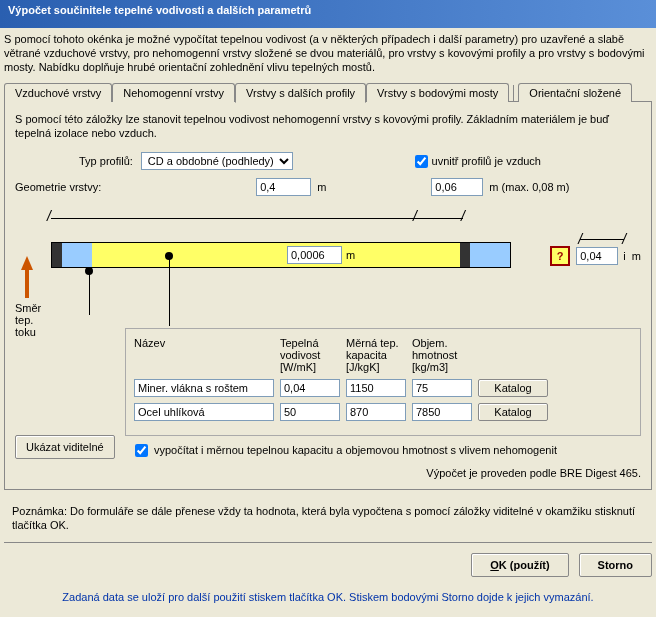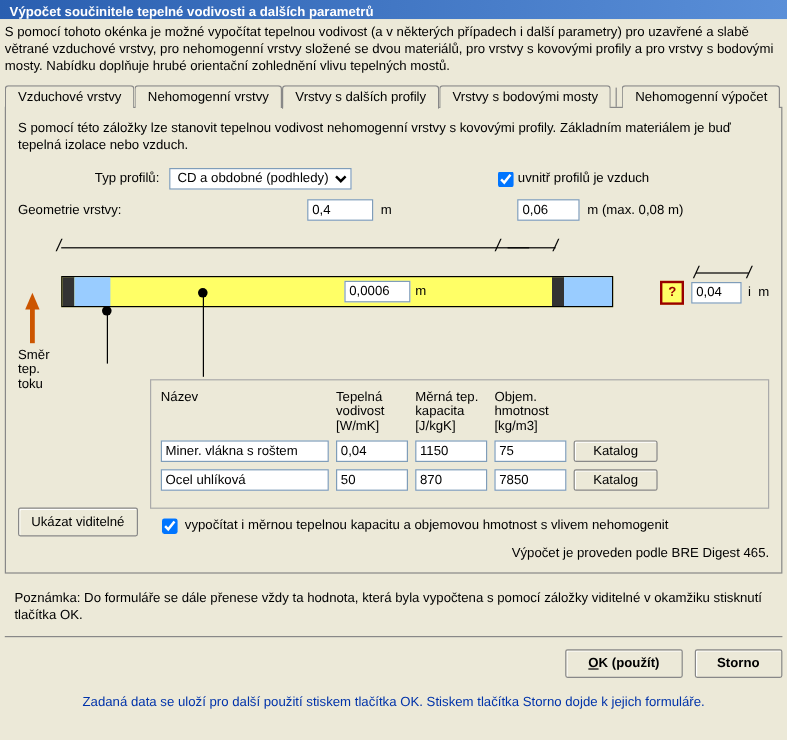--- a/index.html
+++ b/index.html
@@ -10,21 +10,21 @@
     width: 656px;
     height: 617px;
     overflow: hidden;
   }
   .titlebar {
     background: linear-gradient(to right, #2a5fb0, #5a8fd8);
     color: #fff;
     padding: 4px 8px;
     font-weight: bold;
     font-size: 11px;
-    height: 16px;
+    height: 28px;
     line-height: 12px;
   }
   .window-body {
     background: #ece9d8;
     padding: 4px;
   }
   .intro {
     margin-bottom: 8px;
     line-height: 14px;
   }
@@ -217,21 +217,21 @@
 <div class="window-body">
 
   <div class="intro">S pomocí tohoto okénka je možné vypočítat tepelnou vodivost (a v některých případech i další parametry) pro uzavřené a slabě větrané vzduchové vrstvy, pro nehomogenní vrstvy složené se dvou materiálů, pro vrstvy s kovovými profily a pro vrstvy s bodovými mosty. Nabídku doplňuje hrubé orientační zohlednění vlivu tepelných mostů.</div>
 
   <div class="tabs">
     <div class="tab">Vzduchové vrstvy</div>
     <div class="tab">Nehomogenní vrstvy</div>
     <div class="tab active">Vrstvy s dalších profily</div>
     <div class="tab">Vrstvy s bodovými mosty</div>
     <div class="tab-divider"></div>
-    <div class="tab">Nehomogenní výpočet</div>
+    <div class="tab">Orientační složené</div>
   </div>
 
   <div class="tab-panel">
 
     <div class="tab-intro">S pomocí této záložky lze stanovit tepelnou vodivost nehomogenní vrstvy s kovovými profily. Základním materiálem je buď tepelná izolace nebo vzduch.</div>
 
     <div class="row" style="margin-left:64px;">
       <span>Typ profilů:</span>
       <select class="drop">
         <option>CD a obdobné (podhledy)</option>
@@ -332,15 +332,15 @@
 
   </div>
 
   <div class="note">Poznámka: Do formuláře se dále přenese vždy ta hodnota, která byla vypočtena s pomocí záložky viditelné v okamžiku stisknutí tlačítka OK.</div>
 
   <div class="button-bar">
     <button class="btn"><u>O</u>K (použít)</button>
     <button class="btn secondary">Storno</button>
   </div>
 
-  <div class="footer-note">Zadaná data se uloží pro další použití stiskem tlačítka OK. Stiskem tlačítka Storno dojde k jejich formuláře.</div>
+  <div class="footer-note">Zadaná data se uloží pro další použití stiskem tlačítka OK. Stiskem bodovými Storno dojde k jejich vymazání.</div>
 
 </div>
 
 </body></html>

